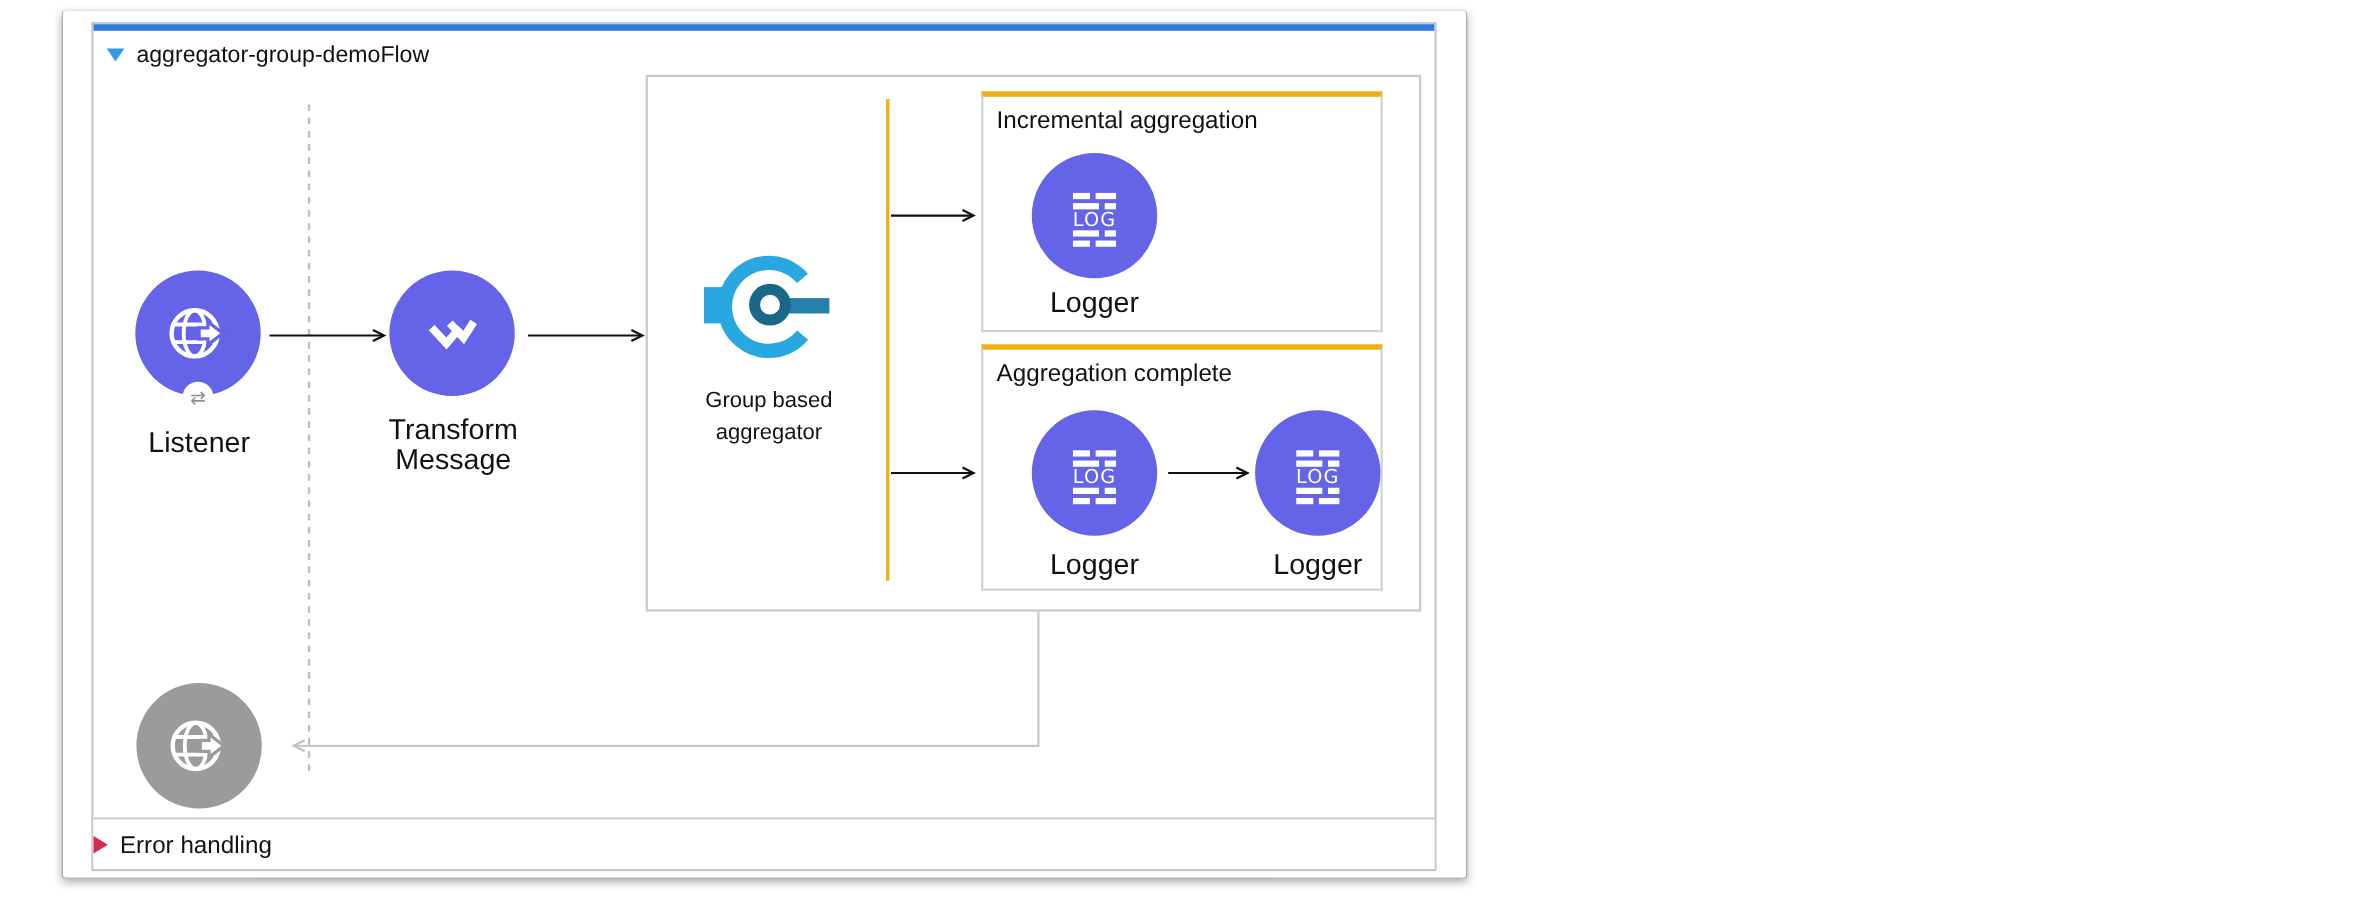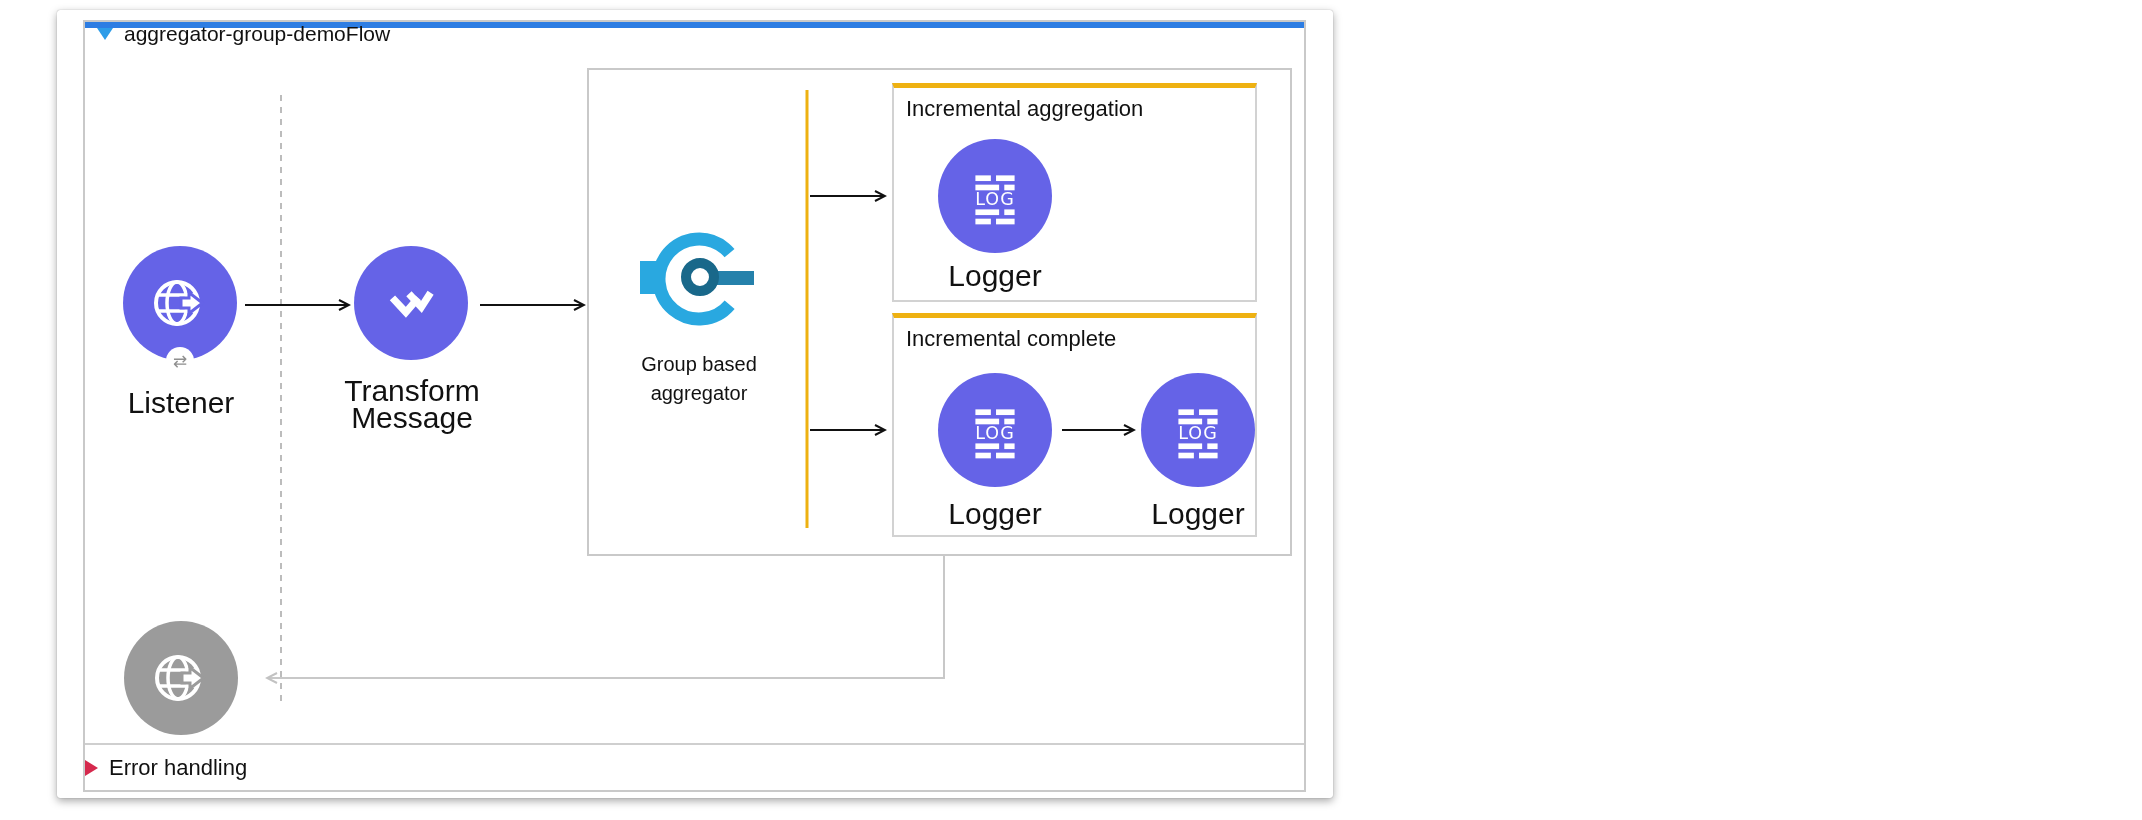--- a/index.html
+++ b/index.html
@@ -3,35 +3,35 @@
 <meta charset="utf-8">
 <style>
   html,body{margin:0;padding:0;background:#ffffff;}
   .stage{position:relative;width:2142px;height:820px;background:#ffffff;overflow:hidden;
          font-family:"Liberation Sans",sans-serif;color:#151515;}
   .window{position:absolute;left:57px;top:10px;width:1276px;height:788px;background:#fff;
           border-radius:3px;box-shadow:0 3px 9px rgba(0,0,0,0.35),0 0 1px rgba(0,0,0,0.4);}
   .flow-container{position:absolute;left:83px;top:20px;width:1223px;height:772px;
           background:#fff;border:2px solid #c9c9c9;box-sizing:border-box;}
   .blue-bar{position:absolute;left:0;top:0;right:0;height:6px;background:#2d7de3;}
-  .flow-header{position:absolute;left:97px;top:22px;display:flex;align-items:center;gap:11px;z-index:3;}
+  .flow-header{position:absolute;left:97px;top:38px;display:flex;align-items:center;gap:11px;z-index:3;}
   .tri-down{width:0;height:0;border-left:8px solid transparent;border-right:8px solid transparent;
             border-top:12px solid #2d9ce8;}
   .flow-title{font-size:21px;color:#111;}
   .scope-box{position:absolute;left:587px;top:68px;width:705px;height:488px;background:#fff;
              border:2px solid #c9c9c9;box-sizing:border-box;z-index:1;}
   .branch-box{position:absolute;width:365px;background:#fff;border:2px solid #d2d2d2;
               border-top:5px solid #eeb111;box-sizing:border-box;z-index:1;}
   .branch-title{position:absolute;left:12px;top:8px;font-size:22px;color:#111;}
   .conn{position:absolute;left:0;top:0;z-index:2;pointer-events:none;}
   .node-circle{position:absolute;width:114px;height:114px;border-radius:50%;z-index:3;
                display:flex;align-items:center;justify-content:center;text-decoration:underline;}
   .purple{background:#6563e7;}
   .gray{background:#9b9b9b;}
-  .node-label{position:absolute;z-index:3;font-size:30px;line-height:27px;color:#111;
+  .node-label{position:absolute;z-index:3;font-size:26px;line-height:27px;color:#111;
               text-align:center;transform:translateX(-50%);white-space:normal;}
   .badge{position:absolute;width:28px;height:28px;border-radius:50%;background:#fff;z-index:4;
          display:flex;align-items:center;justify-content:center;font-size:17px;color:#8f8f8f;}
   .agg-icon{position:absolute;z-index:3;}
   .error-strip{position:absolute;left:0;right:0;bottom:0;height:47px;border-top:2px solid #cfcfcf;
                display:flex;align-items:center;gap:11px;box-sizing:border-box;background:#fff;}
   .tri-right{width:0;height:0;border-top:8px solid transparent;border-bottom:8px solid transparent;
              border-left:13px solid #d5294d;}
   .error-label{font-size:22px;color:#111;}
 </style>
@@ -55,21 +55,21 @@
     <div class="flow-title">aggregator-group-demoFlow</div>
   </div>
 
   <div class="scope-box"></div>
 
   <div class="branch-box" style="left:892px;top:83px;height:219px;text-decoration:underline;">
     <div class="branch-title">Incremental aggregation</div>
   </div>
 
   <div class="branch-box" style="left:892px;top:313px;height:224px;">
-    <div class="branch-title">Incremental complete</div>
+    <div class="branch-title">Aggregation complete</div>
   </div>
 
   <svg class="conn" width="2142" height="820" viewBox="0 0 2142 820">
     <defs>
       <marker id="chevB" markerWidth="14" markerHeight="14" refX="11" refY="6" orient="auto" markerUnits="userSpaceOnUse">
         <path d="M2,1 L12,6 L2,11" fill="none" stroke="#111" stroke-width="2"></path>
       </marker>
       <marker id="chevG" markerWidth="14" markerHeight="14" refX="11" refY="6" orient="auto" markerUnits="userSpaceOnUse">
         <path d="M2,1 L12,6 L2,11" fill="none" stroke="#c2c2c2" stroke-width="2"></path>
       </marker>

